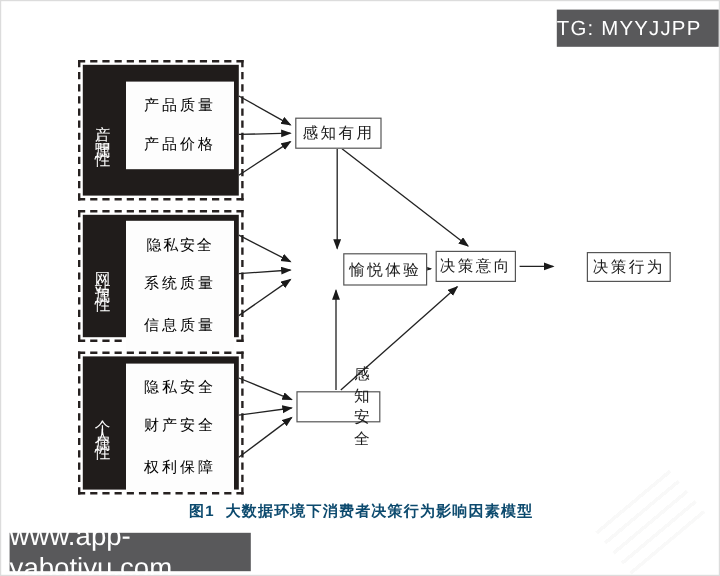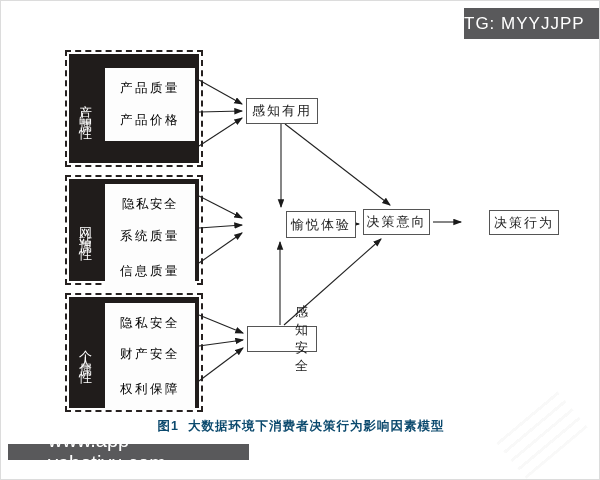--- a/index.html
+++ b/index.html
@@ -51,25 +51,24 @@
   #edges{position:absolute;left:0;top:0;z-index:5;pointer-events:none;}
   .edge{stroke:var(--arrow,#222);stroke-width:1.1;}
   
   .caption{
     position:absolute;left:0;top:417px;width:600px;text-align:center;
     font-size:12.5px;font-weight:bold;color:#0c4a6e;letter-spacing:1px;
   }
   .caption .fig{margin-right:9px;}
   
   .wm-bar{
-    position:absolute;left:7px;top:443px;width:201px;height:16px;
+    position:absolute;left:7px;top:443px;width:201px;height:32px;
     background:var(--watermark-bg,#59595b);color:#fff;
     display:flex;align-items:center;justify-content:center;
-    font-size:20px;
-    padding-left:40px;
+    font-size:23px;
   }
   
   .smudge{
     position:absolute;left:500px;top:408px;width:80px;height:50px;
     transform:rotate(-40deg);opacity:.35;
     background:repeating-linear-gradient(0deg,#ededec 0 3px,transparent 3px 11px);
   }
 </style>
 </head>
 <body>

